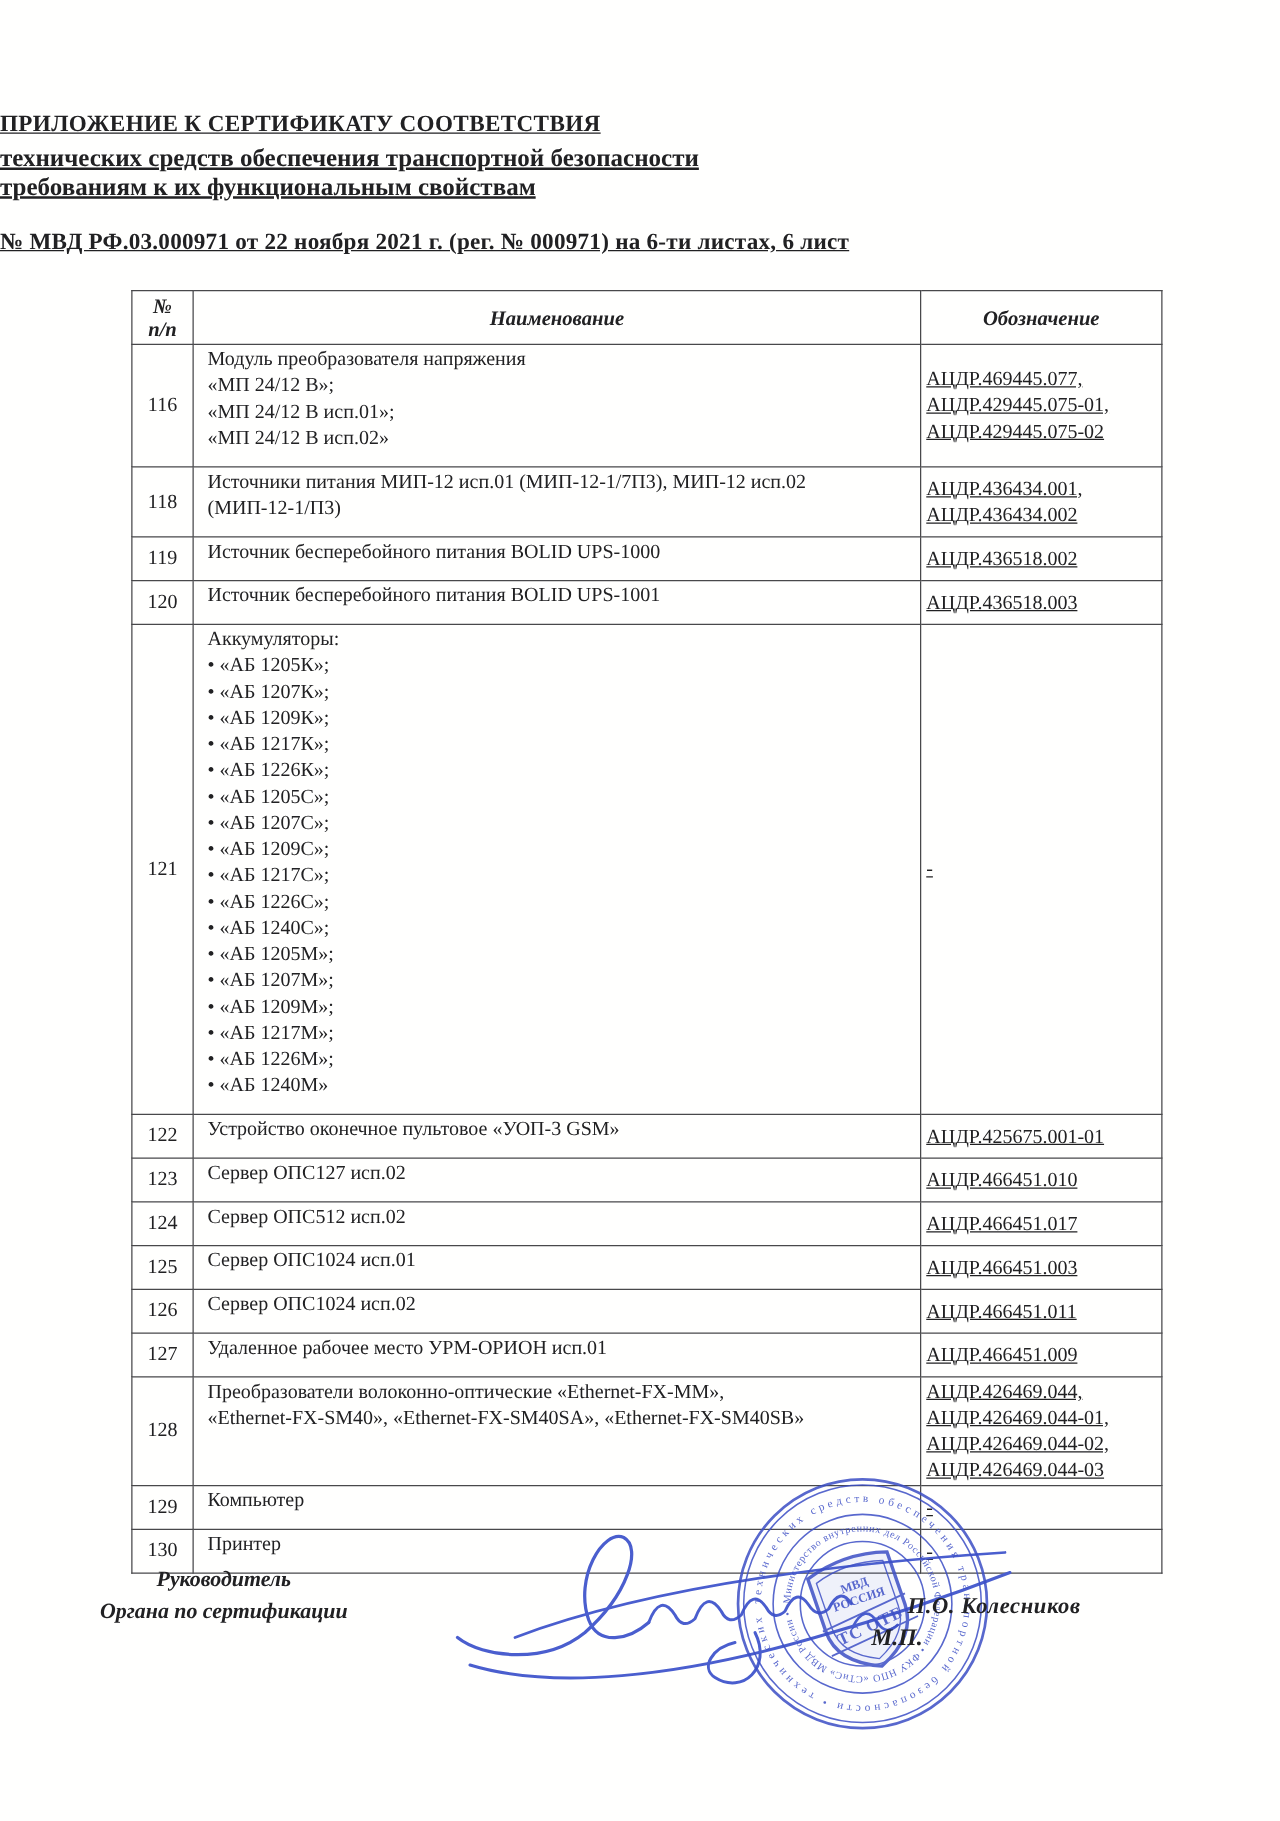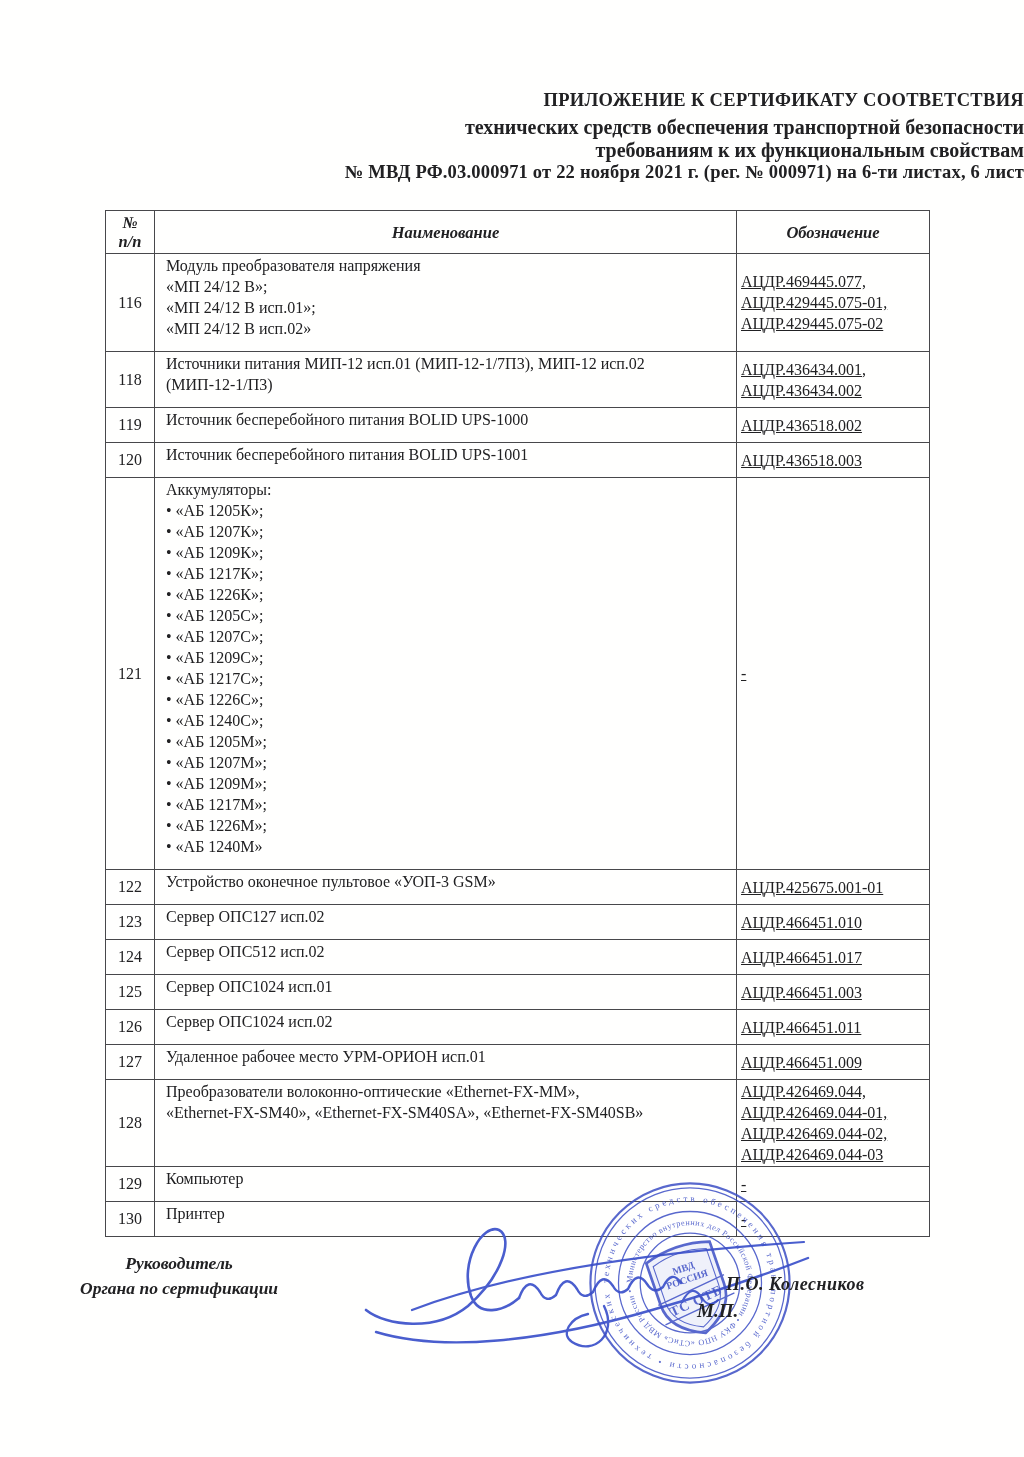--- a/index.html
+++ b/index.html
@@ -11,24 +11,24 @@
   html,body{background:#e8e8e8;}
   .page{
     position:relative;
     width:1024px;height:1457px;
     background:#fffffe;
     overflow:hidden;
     font-family:"Liberation Serif","DejaVu Serif",serif;
     color:var(--ink);
   }
   
-  .doc-header{padding-top:90px;text-align:right;}
+  .doc-header{padding-top:90px;text-align:left;text-decoration:underline;}
   .doc-title{font-size:18.5px;font-weight:bold;letter-spacing:.3px;margin-bottom:5px;}
   .doc-subtitle{font-size:20px;font-weight:bold;line-height:23px;}
-  .reg-line{font-size:18.5px;font-weight:bold;letter-spacing:.2px;}
+  .reg-line{font-size:18.5px;font-weight:bold;margin-top:22px;letter-spacing:.2px;}
   
   table.cert{
     border-collapse:collapse;
     margin:27px 0 0 105px;
     width:825px;
     table-layout:fixed;
     font-size:16px;
   }
   table.cert th,table.cert td{
     border:1.6px solid #48484b;

